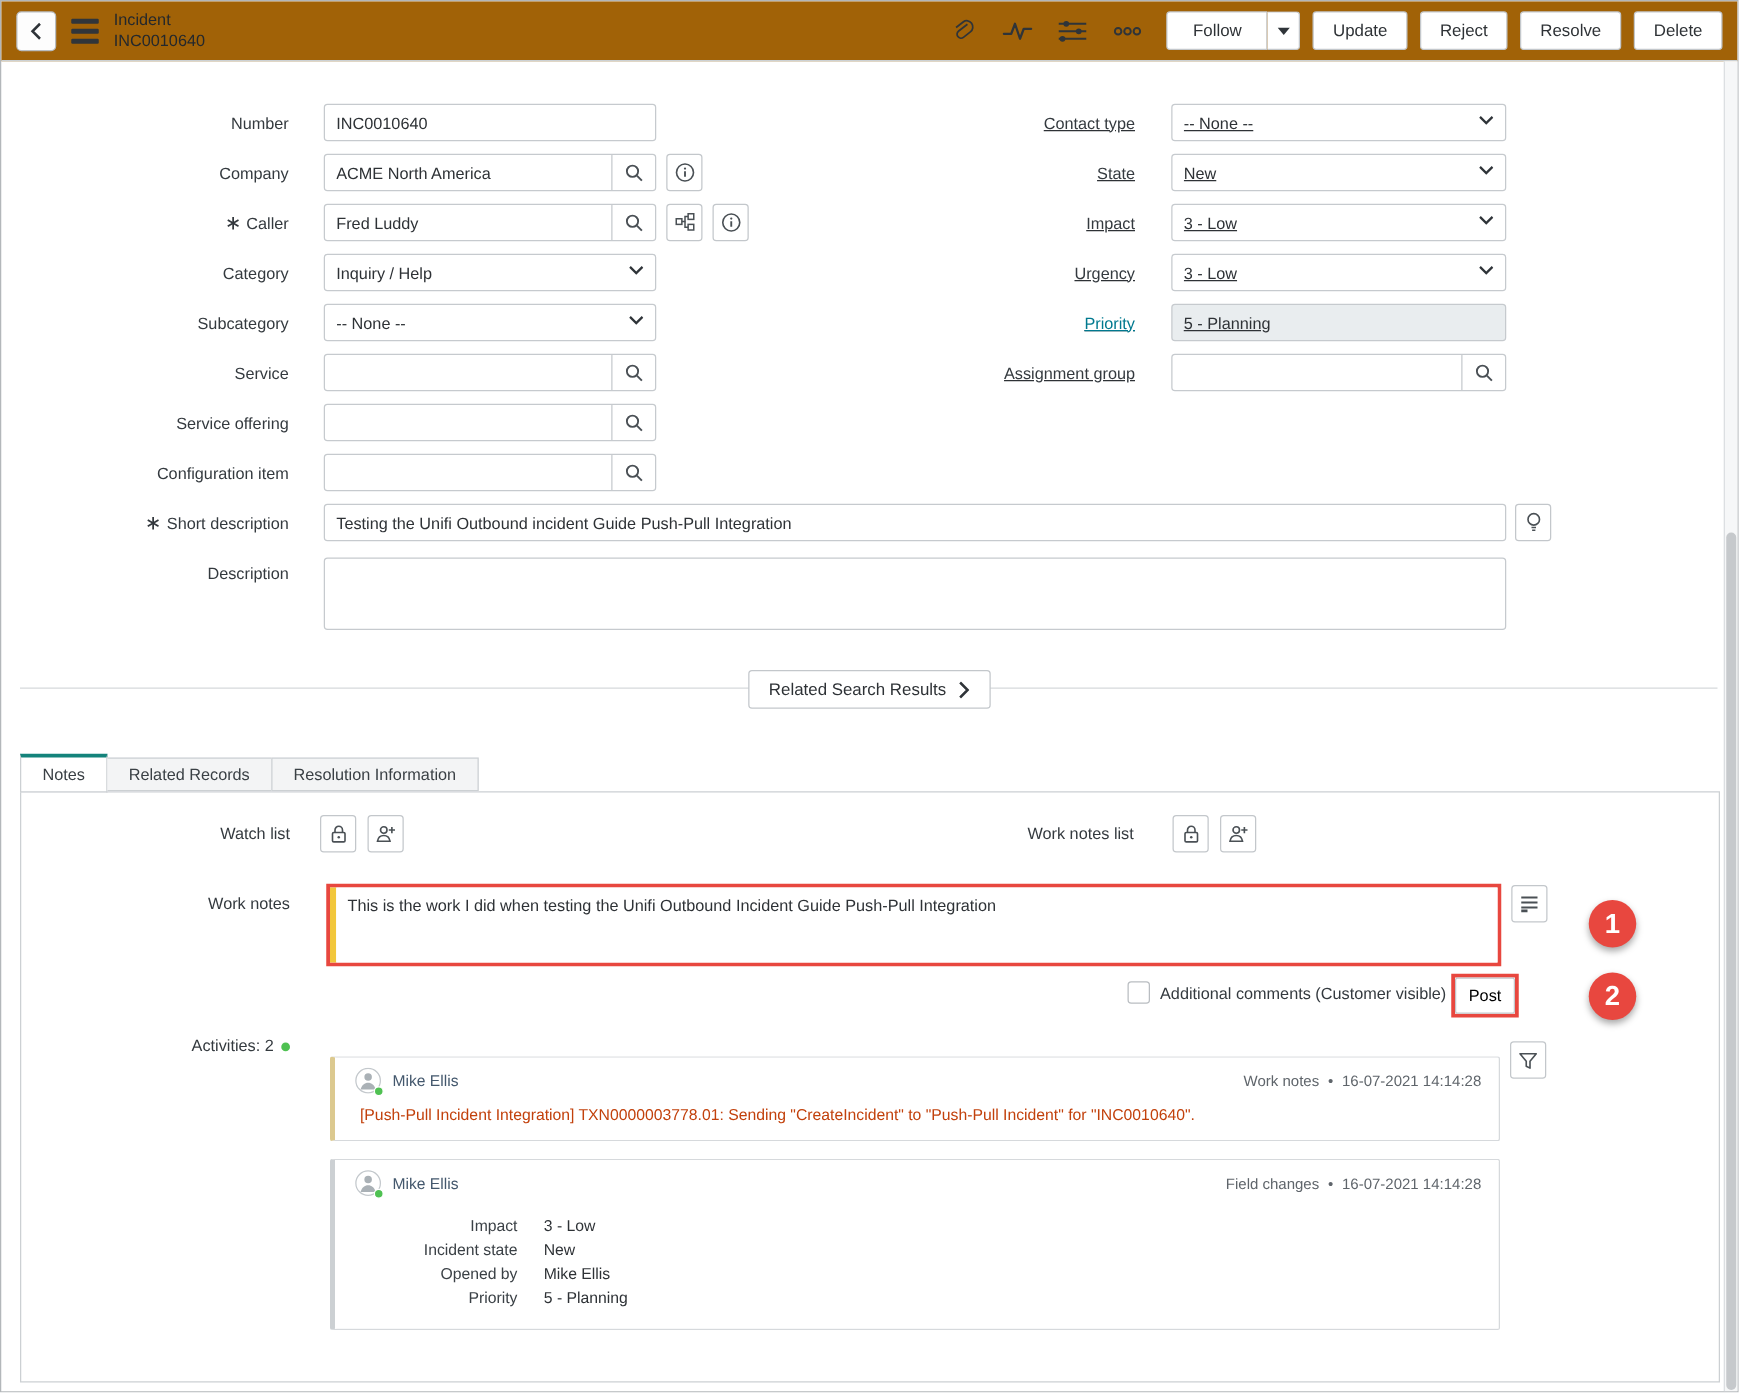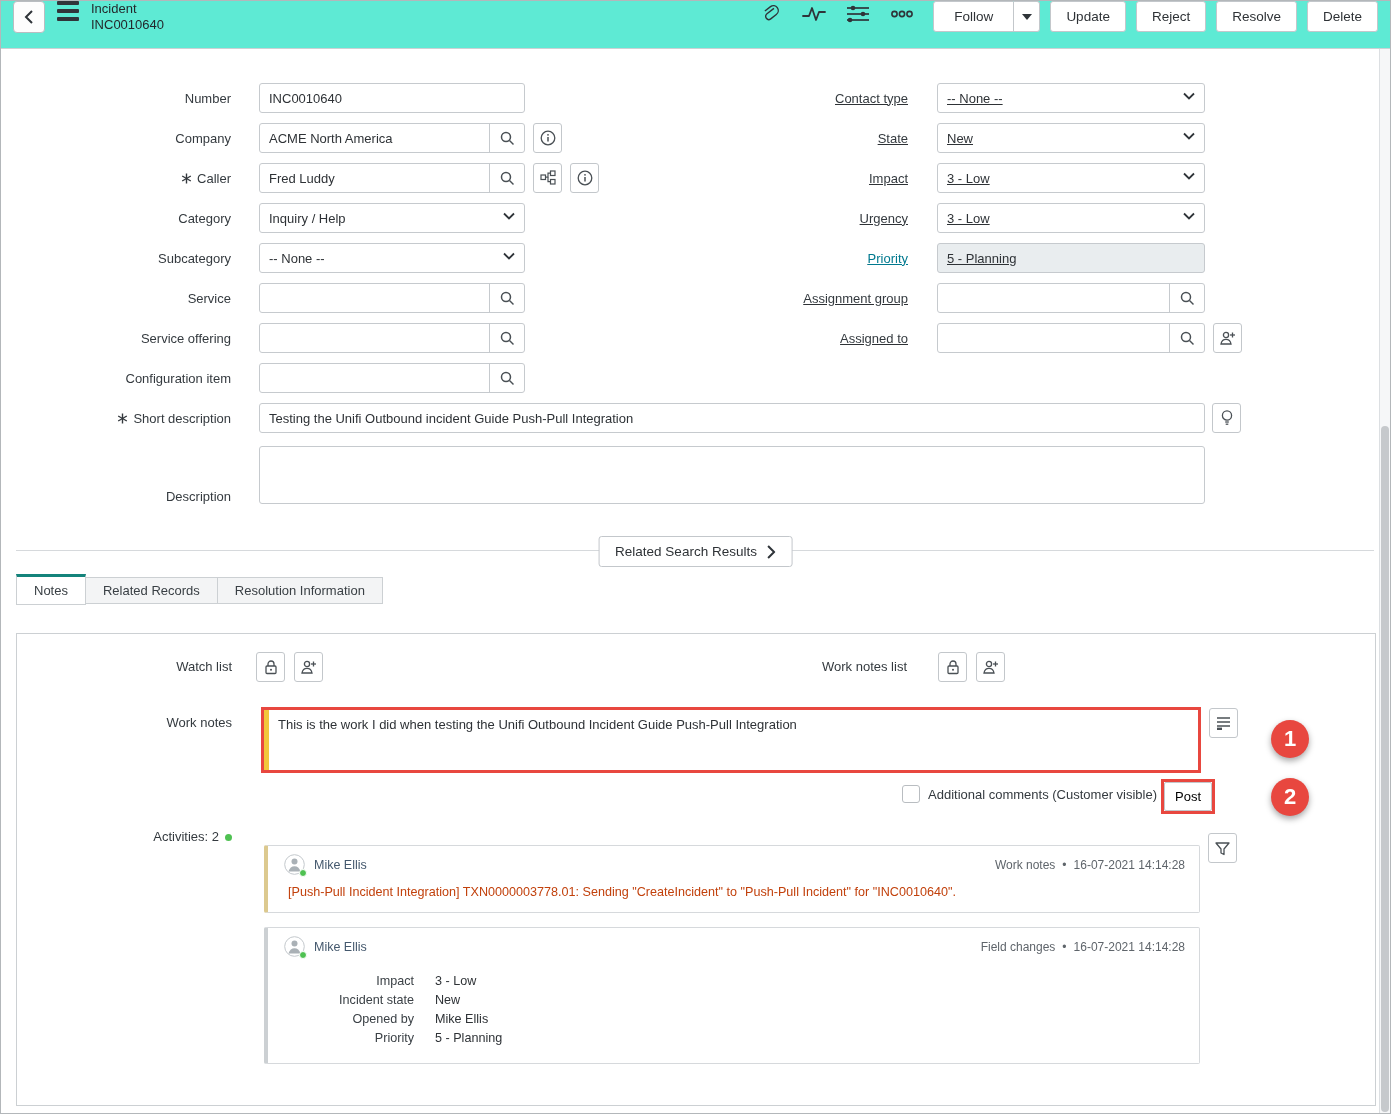--- a/index.html
+++ b/index.html
@@ -1,21 +1,21 @@
 <!DOCTYPE html>
 <html><head>
 <meta charset="utf-8">
 <style>
   * { margin:0; padding:0; box-sizing:border-box; }
   html,body { background:#fff; }
   body { font-family:"Liberation Sans", sans-serif; color:#2e3236; }
   .page { position:relative; width:1391px; height:1114px; background:#fff; border:1px solid #b3b7ba; overflow:hidden; }
 
   
-  .hdr { position:absolute; top:0; left:0; right:0; height:48px; background:#5eead4; border-bottom:1px solid #ccd1d4; display:flex; align-items:flex-start; padding:0 12px; }
+  .hdr { position:absolute; top:0; left:0; right:0; height:48px; background:#a16207; border-bottom:1px solid #ccd1d4; display:flex; align-items:center; padding:0 12px; }
   .back-btn { width:32px; height:32px; background:#fdfdfd; border:1px solid #b9bdc1; border-radius:4px; display:flex; align-items:center; justify-content:center; cursor:pointer; }
   .burger { margin-left:12px; cursor:pointer; display:flex; flex-direction:column; gap:4px; }
   .burger i { display:block; width:22px; height:4px; background:#30353a; border-radius:1px; }
   .hdr-title { margin-left:12px; line-height:1.25; }
   .hdr-title .t1 { font-size:13px; color:#24282c; }
   .hdr-title .t2 { font-size:13px; color:#24282c; }
   .hdr-spacer { flex:1; }
   .hdr-icons { display:flex; align-items:center; gap:18px; margin-right:18px; }
   .hicon { width:26px; height:26px; display:flex; align-items:center; justify-content:center; cursor:pointer; }
   .btn { background:#fff; border:1px solid #c3c7cb; border-radius:3px; color:#2e3236; font-size:13.5px; height:31px; padding:0 15px; display:inline-flex; align-items:center; justify-content:center; cursor:pointer; font-family:inherit; }
@@ -39,31 +39,31 @@
   .text-input { flex:1; height:100%; min-width:0; border:none; outline:none; padding:0 9px; font:13px "Liberation Sans", sans-serif; color:#2e3236; background:transparent; }
   .ref-seg { width:35px; height:100%; border-left:1px solid #c6cace; display:flex; align-items:center; justify-content:center; cursor:pointer; flex:none; }
   .sel-wrap { position:relative; }
   .sel-wrap select { appearance:none; -webkit-appearance:none; width:100%; height:28px; border:none; outline:none; background:transparent; font:13px "Liberation Sans", sans-serif; color:#2e3236; padding:0 26px 0 9px; cursor:pointer; }
   .sel-chev { position:absolute; right:9px; top:8px; pointer-events:none; }
   .readonly { background:#e9edef; padding:0 9px; font-size:13px; color:#2e3236; }
   .sq-btn { width:29px; height:30px; margin-left:8px; border:1px solid #c3c7cb; border-radius:3px; background:#fff; display:flex; align-items:center; justify-content:center; cursor:pointer; flex:none; }
   .link { color:#00798f; text-decoration:underline; cursor:pointer; }
   .row-sd   { position:absolute; top:402px; left:0; display:flex; align-items:center; height:30px; }
   .row-sd   .lbl { width:230px; text-align:right; }
-  .row-desc { position:absolute; top:445px; left:0; display:flex; align-items:flex-end; }
+  .row-desc { position:absolute; top:445px; left:0; display:flex; align-items:flex-start; }
   .row-desc .lbl { width:230px; text-align:right; margin-top:5px; }
   .desc-area { margin-left:28px; width:946px; height:58px; border:1px solid #c6cace; border-radius:3px; resize:none; font:13px "Liberation Sans", sans-serif; padding:6px 9px; outline:none; }
   .sd-bulb { margin-left:7px; }
 
   
   .divider { position:absolute; top:549px; left:15px; right:16px; border-top:1px solid #d6d9dc; }
   .related-btn { position:absolute; top:535px; left:50%; transform:translateX(-50%); z-index:2; gap:10px; padding:11px 16px; }
 
   
-  .tabs { position:absolute; top:573px; left:15px; display:flex; z-index:3; }
+  .tabs { position:absolute; top:602px; left:15px; display:flex; z-index:3; }
   .tab { height:27px; margin-top:3px; padding:0 17px; display:flex; align-items:center; font-size:13px; color:#3a4045; background:#f3f4f5; border:1px solid #ccd0d3; border-right:none; cursor:pointer; }
   .tab:last-child { border-right:1px solid #ccd0d3; }
   .tab.active { height:31px; margin-top:0; background:#fff; border-top:3px solid #14837b; border-right:1px solid #ccd0d3; }
   .tab.active + .tab { border-left:none; }
   .panel { position:absolute; top:632px; left:15px; width:1360px; height:473px; border:1px solid #ccd0d3; background:#fff;padding-left:40px; }
 
   .p-abs { position:absolute; }
   .lbl-r { text-align:right; font-size:13px; color:#343a3f; }
 
   
@@ -357,44 +357,20 @@
         <input class="text-input" value="" style="">
         <span class="ref-seg">
             <span>
               <svg width="15" height="15" viewBox="0 0 15 15">
                 <circle cx="6" cy="6" r="4.5" fill="none" stroke="#4a5055" stroke-width="1.5"></circle>
                 <line x1="9.5" y1="9.5" x2="13.5" y2="13.5" stroke="#4a5055" stroke-width="1.5"></line>
               </svg>
             </span>
           </span>
       </div>
-    </div>
-    <div class="frow">
-      <span class="lbl">Assigned to</span>
-      <div class="fld w268">
-        <input class="text-input" value="" style="">
-        <span class="ref-seg">
-            <span>
-              <svg width="15" height="15" viewBox="0 0 15 15">
-                <circle cx="6" cy="6" r="4.5" fill="none" stroke="#4a5055" stroke-width="1.5"></circle>
-                <line x1="9.5" y1="9.5" x2="13.5" y2="13.5" stroke="#4a5055" stroke-width="1.5"></line>
-              </svg>
-            </span>
-          </span>
-      </div>
-      <span class="sq-btn">
-          <span>
-            <svg width="17" height="16" viewBox="0 0 17 16">
-              <circle cx="7" cy="5" r="2.6" fill="none" stroke="#4a5055" stroke-width="1.3"></circle>
-              <path d="M2 14c0.5-3 2.5-4.6 5-4.6s4.5 1.6 5 4.6z" fill="none" stroke="#4a5055" stroke-width="1.3"></path>
-              <line x1="13.5" y1="2.5" x2="13.5" y2="7.5" stroke="#4a5055" stroke-width="1.3"></line>
-              <line x1="11" y1="5" x2="16" y2="5" stroke="#4a5055" stroke-width="1.3"></line>
-            </svg>
-          </span>
-        </span>
     </div>
   </div>
 
   <div class="row-sd">
     <span class="lbl"><span class="req"><svg width="11" height="11" viewBox="0 0 11 11">
             <g stroke="#33383d" stroke-width="1.4">
               <line x1="5.5" y1="0.5" x2="5.5" y2="10.5"></line>
               <line x1="1.2" y1="3" x2="9.8" y2="8"></line>
               <line x1="9.8" y1="3" x2="1.2" y2="8"></line>
             </g>

